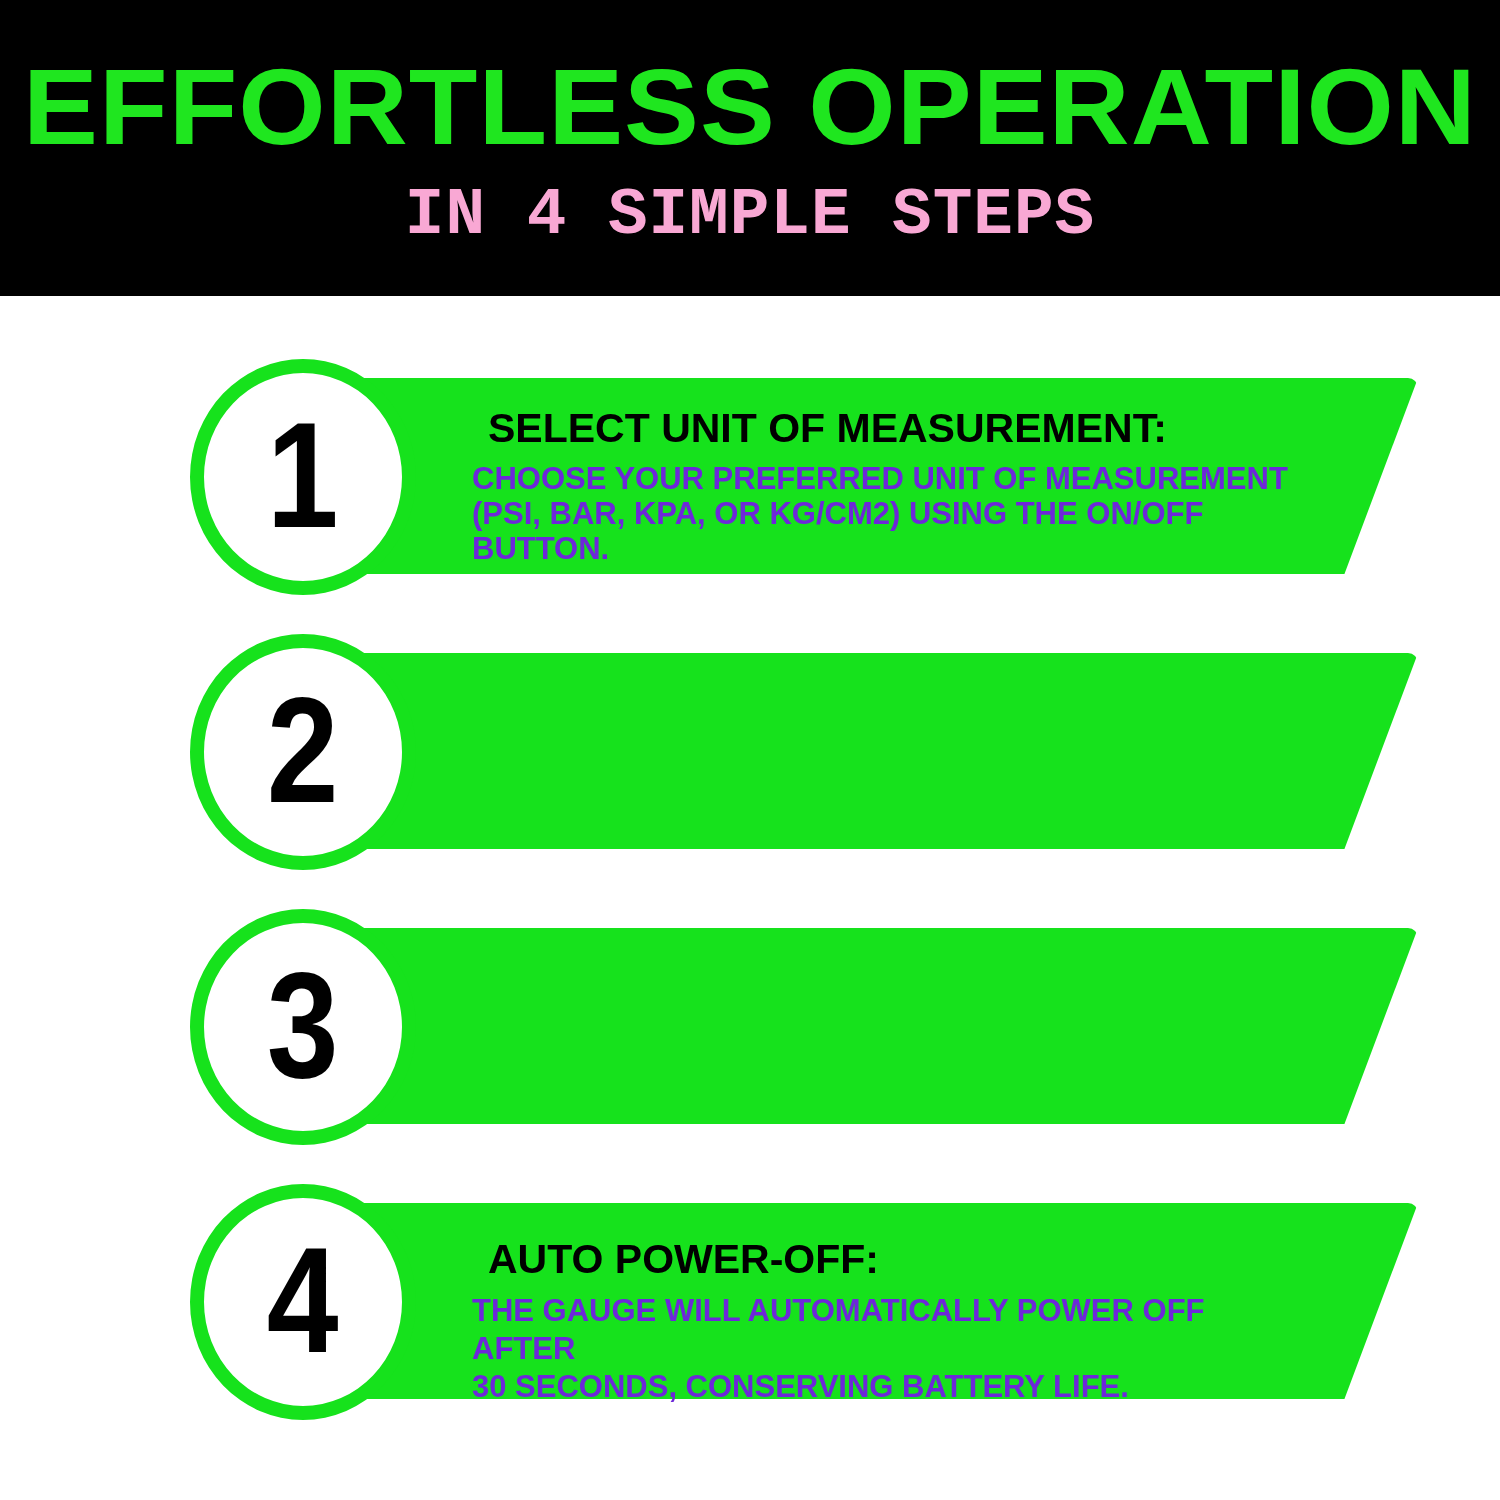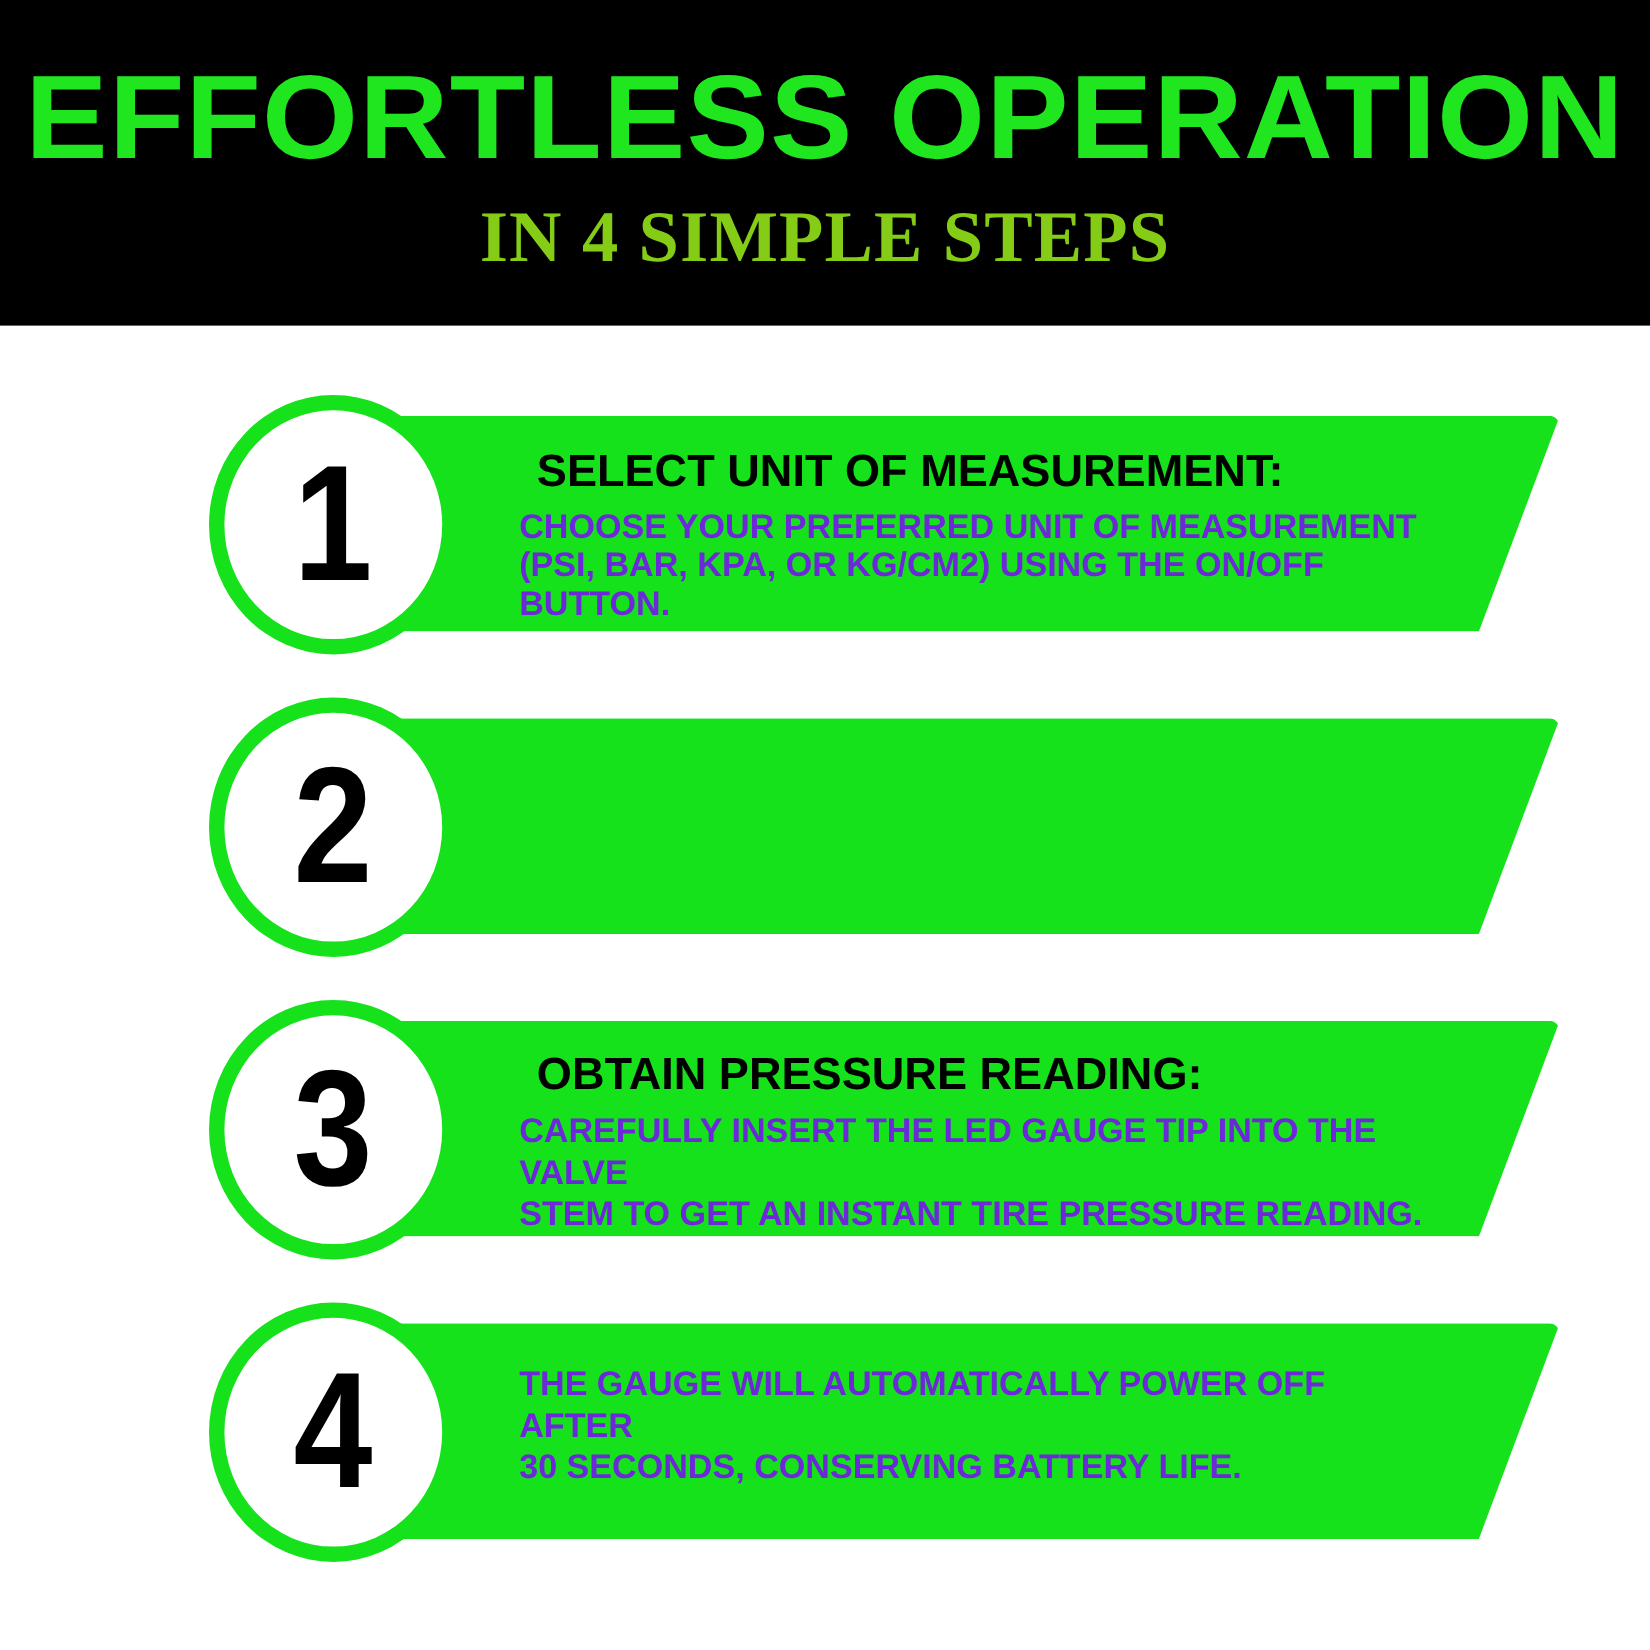--- a/index.html
+++ b/index.html
@@ -45,26 +45,26 @@
     letter-spacing: 1px;
     color: #1FE61F;
     text-transform: uppercase;
     white-space: nowrap;
     transform: scaleX(1.04);
     transform-origin: center;
     margin: 0;
   }
 
   .subheadline {
-    font-family: Liberation Serif, serif;
+    font-family: Liberation Mono, monospace;
     font-weight: bold;
     font-size: 66px;
     line-height: 1.0;
     letter-spacing: 1px;
-    color: #84cc16;
+    color: #f9a8d4;
     text-transform: uppercase;
     white-space: nowrap;
     margin: 22px 0 0 0;
     transform: scaleX(1.0);
     text-align: right;
   }
 
   
   .steps {
     position: absolute;
@@ -195,32 +195,28 @@
       <div class="badge">
         <span class="badge-number">2</span>
       </div>
     </div>
 
     <div class="step step-3">
       <div class="banner"></div>
       <div class="badge">
         <span class="badge-number">3</span>
       </div>
+    </div>
+
+    <div class="step step-4">
+      <div class="banner"></div>
+      <div class="badge">
+        <span class="badge-number">4</span>
+      </div>
       <div class="step-text">
-        <div class="step-title">OBTAIN PRESSURE READING:</div>
-        <div class="step-desc">CAREFULLY INSERT THE LED GAUGE TIP INTO THE VALVE
-STEM TO GET AN INSTANT TIRE PRESSURE READING.</div>
-      </div>
-    </div>
-
-    <div class="step step-4">
-      <div class="banner"></div>
-      <div class="badge">
-        <span class="badge-number">4</span>
-      </div>
-      <div class="step-text">
+        <div class="step-title">AUTO POWER-OFF:</div>
         <div class="step-desc">THE GAUGE WILL AUTOMATICALLY POWER OFF AFTER
 30 SECONDS, CONSERVING BATTERY LIFE.</div>
       </div>
     </div>
 
   </div>
 </div>
 
 </body></html>

